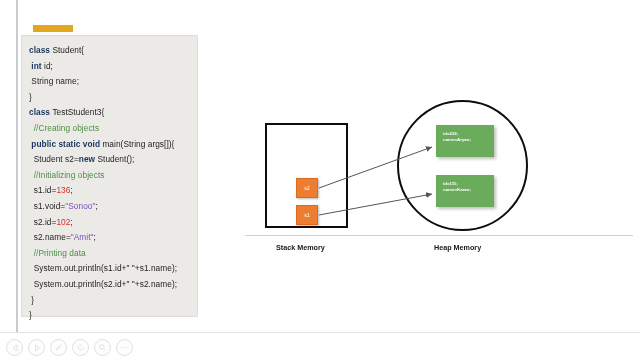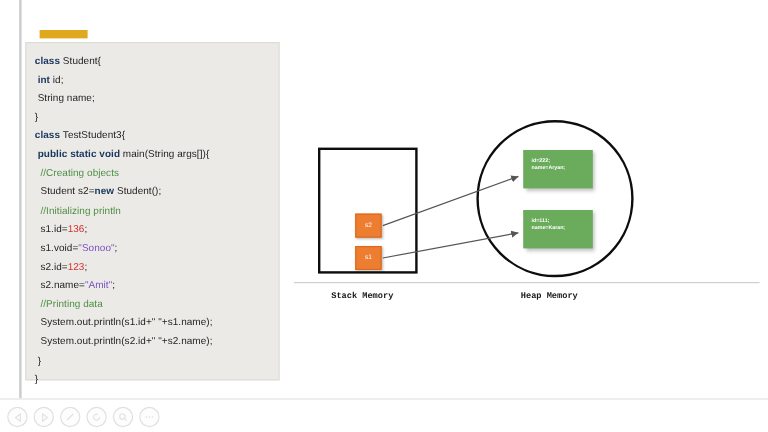--- a/index.html
+++ b/index.html
@@ -52,21 +52,21 @@
     width: 40px;
     height: 7px;
     background: #e0a81f;
   }
 
   
   .code-panel {
     position: absolute;
     left: 21px;
     top: 35px;
-    width: 212px;
+    width: 177px;
     height: 282px;
     background: #eceae7;
     border: 1px solid #dedcd9;
     box-sizing: border-box;
     padding: 7px 0 0 7px;
   }
   .code-line {
     font-family: "Liberation Sans", sans-serif;
     font-size: 8.3px;
     line-height: 15.6px;
@@ -148,21 +148,20 @@
     width: 388px;
     height: 1px;
     background: #cfcfcf;
   }
   .mem-label {
     position: absolute;
     font-size: 7.2px;
     font-weight: bold;
     color: #181818;
     white-space: nowrap;
-    font-family: Liberation Mono, monospace;
   }
   .label-stack { left: 36px; top: 148px; }
   .label-heap  { left: 194px; top: 148px; text-align: right; }
 
   .arrows {
     position: absolute;
     left: 0; top: 0;
     width: 400px; height: 180px;
     overflow: visible;
   }
@@ -199,27 +198,27 @@
 
   <div class="accent-bar"></div>
 
   <div class="code-panel">
     <div id="code-lines">
         <div class="code-line"><span class="kw">class </span><span>Student{</span></div>
         <div class="code-line"><span class="kw"> int </span><span>id;</span></div>
         <div class="code-line"><span> String name;</span></div>
         <div class="code-line"><span>}</span></div>
         <div class="code-line"><span class="kw">class </span><span>TestStudent3{</span></div>
+        <div class="code-line"><span class="cmt">  //Creating objects</span></div>
         <div class="code-line"><span class="kw"> public static void </span><span>main(String args[]){</span></div>
-        <div class="code-line"><span class="cmt">  //Creating objects</span></div>
         <div class="code-line"><span>  Student s2=</span><span class="kw">new </span><span>Student();</span></div>
-        <div class="code-line"><span class="cmt">  //Initializing println</span></div>
+        <div class="code-line"><span class="cmt">  //Initializing objects</span></div>
         <div class="code-line"><span>  s1.id=</span><span class="num">136</span><span>;</span></div>
         <div class="code-line"><span>  s1.void=</span><span class="str">"Sonoo"</span><span>;</span></div>
-        <div class="code-line"><span>  s2.id=</span><span class="num">123</span><span>;</span></div>
+        <div class="code-line"><span>  s2.id=</span><span class="num">102</span><span>;</span></div>
         <div class="code-line"><span>  s2.name=</span><span class="str">"Amit"</span><span>;</span></div>
         <div class="code-line"><span class="cmt">  //Printing data</span></div>
         <div class="code-line"><span>  System.out.println(s1.id+" "+s1.name);</span></div>
         <div class="code-line"><span>  System.out.println(s2.id+" "+s2.name);</span></div>
         <div class="code-line"><span> }</span></div>
         <div class="code-line"><span>}</span></div>
       </div>
   </div>
 
   <div class="diagram">

